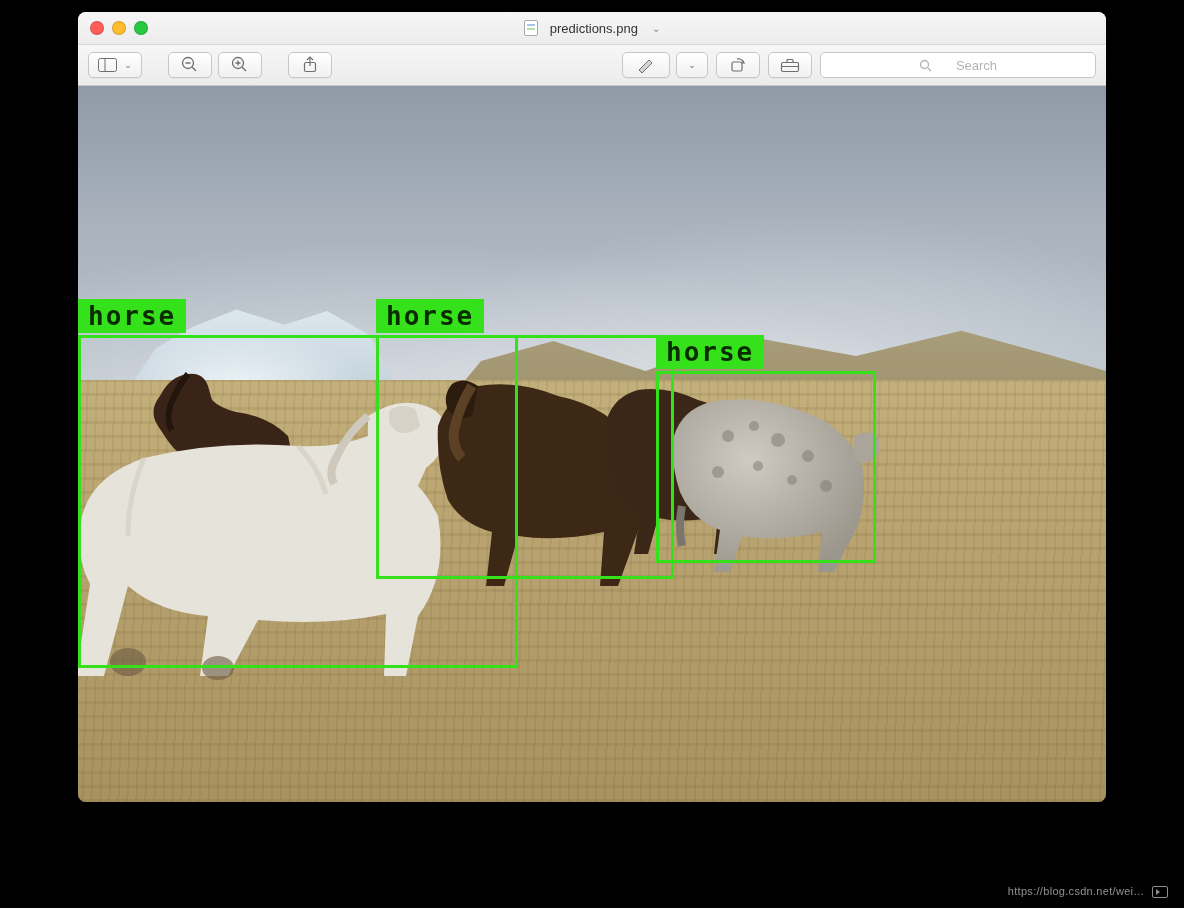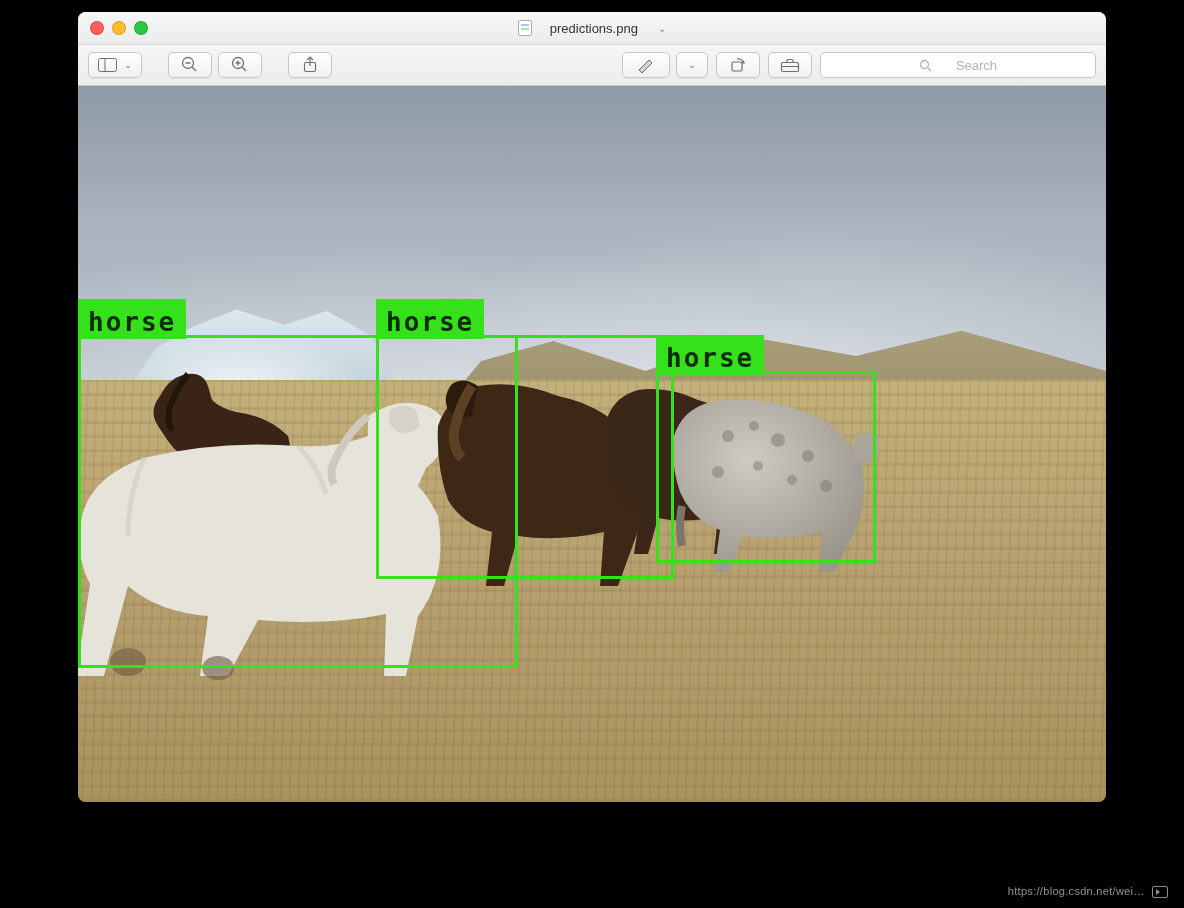--- a/index.html
+++ b/index.html
@@ -45,21 +45,21 @@
   }
   .tl.red { background:#ff5f57; }
   .tl.yellow { background:#febc2e; }
   .tl.green { background:#28c840; }
   .title-center {
     position: absolute;
     left: 0; right: 0;
     display: flex;
     justify-content: center;
     align-items: center;
-    gap: 18px;
+    gap: 12px;
     font-size: 13px;
     color: #333;
     pointer-events: none;
   }
   .doc-icon {
     width: 12px; height: 14px;
     background: linear-gradient(#fff,#fff);
     border: 1px solid #aaa;
     border-radius: 2px;
     position: relative;
@@ -171,21 +171,21 @@
     position:absolute;
     border: 3px solid #35e11a;
     box-sizing: border-box;
   }
   .bb-label {
     position:absolute;
     background:#35e11a;
     color:#0a2b00;
     font-size: 26px;
     font-weight: 600;
-    padding: 10px 10px 4px 10px;
+    padding: 4px 10px 4px 10px;
     letter-spacing: 2px;
     line-height: 1;
     font-family: "DejaVu Sans Mono","Menlo",monospace;
   }
   .watermark {
     position:absolute;
     right: 16px;
     bottom: 10px;
     color: rgba(255,255,255,.55);
     font-size: 11px;

